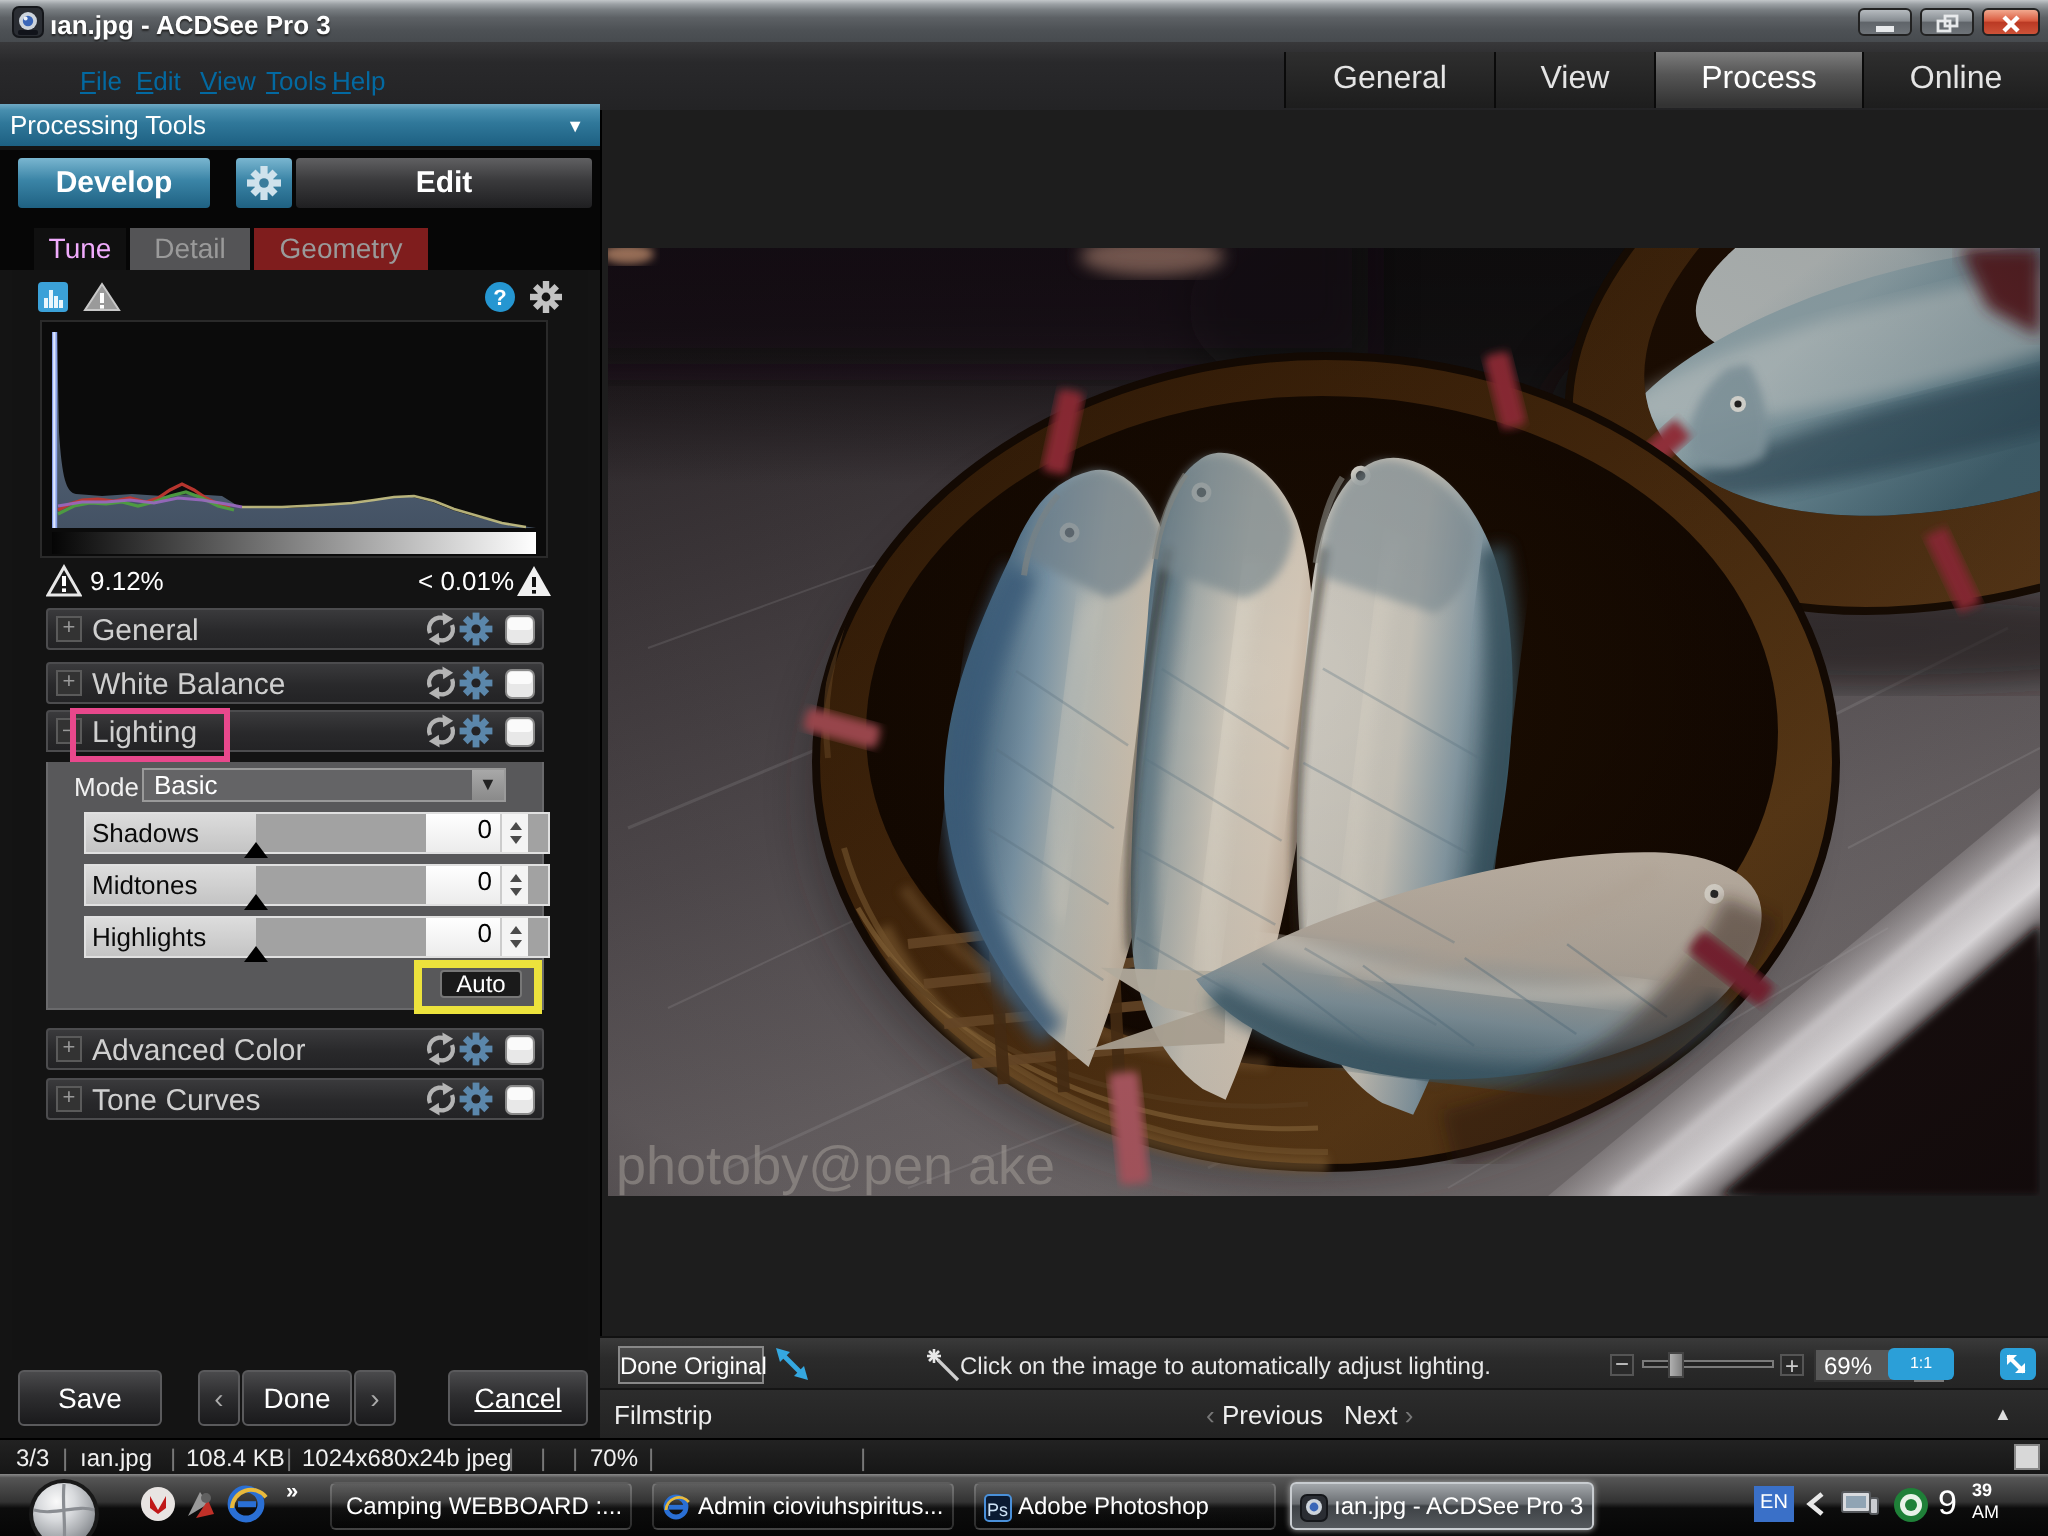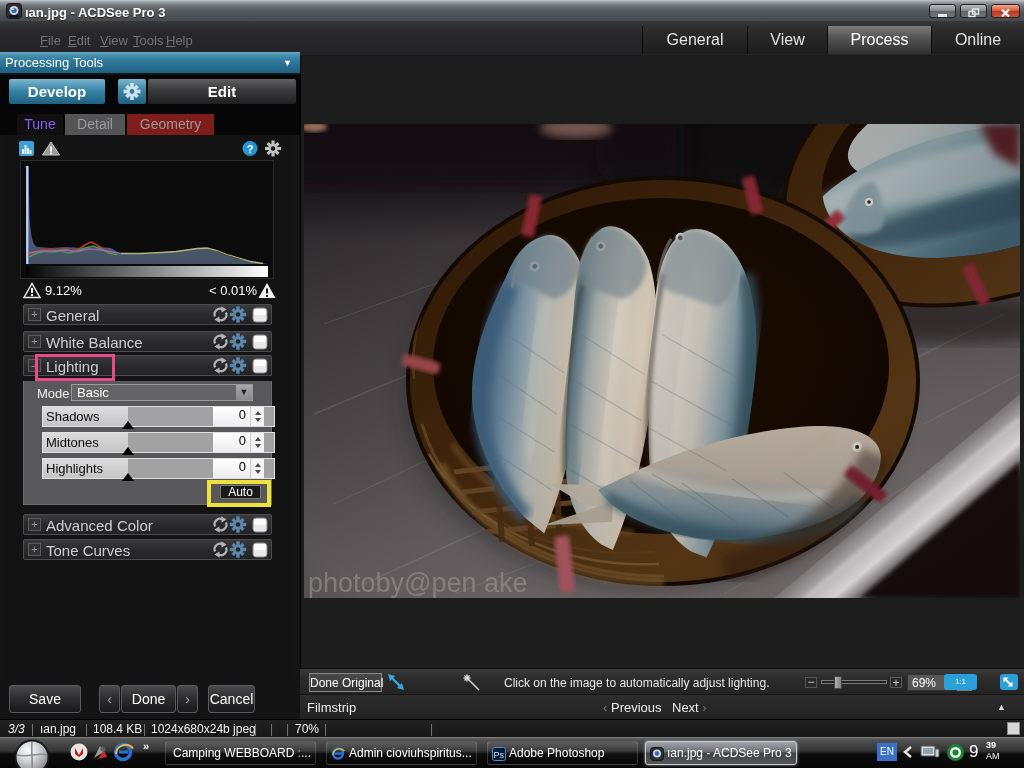--- a/index.html
+++ b/index.html
@@ -9,39 +9,39 @@
   
   #titlebar { left:0; top:0; width:1024px; height:21px;
     background:linear-gradient(#c2c6c9 0%, #9ba0a4 10%, #777c80 24%, #5d6165 42%, #4d5155 72%, #474b4f 100%); }
   #titletxt { left:25px; top:5px; color:#fff; font-size:13px; font-weight:bold; text-shadow:0 1px 1px #222; }
   .winbtn { top:4px; width:27px; height:14px; border-radius:3px; border:1px solid #222; }
   #btnmin  { left:929px; background:linear-gradient(#b6bbbf,#878d92 45%,#60656a 52%,#6e7378); }
   #btnmax  { left:960px; background:linear-gradient(#b6bbbf,#878d92 45%,#60656a 52%,#6e7378); }
   #btncls  { left:991px; width:29px; background:linear-gradient(#f2a88e,#da5c40 45%,#bb3a24 52%,#cd5238); }
   
   #menubar { left:0; top:21px; width:1024px; height:34px; background:linear-gradient(#38383a,#29292b 30%,#232325); }
-  .mitem { top:33px; color:#737373; font-size:13px; }
+  .mitem { top:33px; color:#0369a1; font-size:13px; }
   .tabs { top:26px; height:28px; color:#e4e4e4; font-size:16px; text-align:center; line-height:27px;
     background:linear-gradient(#2e2e2e,#1d1d1d); border-left:1px solid #0a0a0a; }
   #tabproc { background:linear-gradient(#7c7c7c,#555 40%,#333 95%); color:#fff; }
   
   #viewer { left:300px; top:55px; width:724px; height:613px; background:#1d1d1d; border-left:1px solid #000; }
   
   #lpanel { left:0; top:52px; width:300px; height:667px; background:#141414; }
   #ptools { left:0; top:0; width:300px; height:21px;
     background:linear-gradient(#6fa9c4 0%,#478eae 15%,#30789a 45%,#1d6082 100%);
     color:#fff; font-size:13px; line-height:21px; padding-left:5px; }
   #devrow { left:0; top:23px; width:300px; height:32px; background:#060606; }
   .bigbtn { top:27px; height:25px; color:#fff; font-weight:bold; font-size:15px; text-align:center; line-height:25px; border-radius:2px; }
   #bdev { left:9px; width:96px; background:linear-gradient(#7ab6d0 0%,#3a84a6 45%,#1f6182 100%); }
   #bgear { left:118px; width:28px; background:linear-gradient(#7ab6d0 0%,#3a84a6 45%,#1f6182 100%); }
   #bedit { left:148px; width:148px; background:linear-gradient(#606062 0%,#3a3a3c 45%,#1f1f21 100%); }
   #tabrow { left:0; top:55px; width:300px; height:28px; background:#060606; }
   .ttab { top:62px; height:21px; font-size:14px; text-align:center; line-height:21px; }
-  #ttune { left:17px; width:46px; background:#101010; color:#8b5cf6; }
+  #ttune { left:17px; width:46px; background:#101010; color:#f0abfc; }
   #tdetail { left:65px; width:60px; background:#545456; color:#9a9a9a; }
   #tgeom { left:127px; width:87px; background:#7f1d1d; color:#9a9a9a; }
   #paneContent { left:6px; top:83px; width:288px; height:545px; background:#131313; }
   #iconrow { left:0; top:88px; width:300px; height:18px; }
   .spin i, .spin b { position:absolute; left:3.5px; width:0; height:0; border-left:3.5px solid transparent; border-right:3.5px solid transparent; }
   .spin i { top:4px; border-bottom:4px solid #4a4a4a; }
   .spin b { bottom:4px; border-top:4px solid #4a4a4a; }
   #histbox { left:20px; top:108px; width:254px; height:119px; background:#0a0a0a; border:1px solid #2a2a2a; }
   .wtxt { color:#fff; font-size:13px; }
   .secbar { left:23px; width:249px; height:21px; background:linear-gradient(#3a3a3c,#29292b 55%,#232325);
@@ -610,21 +610,21 @@
       </g>
       <rect x="213" y="2" width="14" height="14" rx="3" fill="#e8e8e8" stroke="#8a8a8a"></rect>
       <rect x="214" y="3" width="12" height="6" rx="2" fill="#fbfbfb"></rect>
     </svg>
     </div>
 
     <div class="abs botbtn" style="left:9px; width:72px;">Save</div>
     <div class="abs botbtn" style="left:99px; width:21px; color:#aaa;">‹</div>
     <div class="abs botbtn" style="left:121px; width:55px;">Done</div>
     <div class="abs botbtn" style="left:177px; width:21px; color:#aaa;">›</div>
-    <div class="abs botbtn" style="left:208px; width:47px;">Cancel</div>
+    <div class="abs botbtn" style="left:224px; width:70px;text-decoration:underline;">Cancel</div>
 
     <div class="abs" id="pinkrect" style="left:35px; top:302px; width:80px; height:27px; border:3px solid #e8488c;"></div>
     <div class="abs" id="yellowrect" style="left:207px; top:428px; width:64px; height:27px; border:4px solid #ece23c;"></div>
   </div>
 
   <div class="abs" id="toolbar2">
     <div class="abs nw" style="left:9px; top:4px; width:73px; height:19px; background:linear-gradient(#4a4a4a,#333); border:1px solid #888; color:#fff; text-align:center; line-height:18px; font-size:12px;">Done Original</div>
     <div class="abs" id="diagarrows" style="left:87px; top:4px; width:18px; height:18px;"><svg width="18" height="18">
         <g fill="#35a8e0">
           <polygon points="1,1 8,3 3,8"></polygon>
@@ -634,42 +634,42 @@
       </svg></div>
     <svg class="abs" style="left:163px; top:5px;" width="18" height="17">
       <g stroke="#e8e8e8" stroke-width="1.3">
         <line x1="4" y1="0.5" x2="4" y2="7.5"></line>
         <line x1="0.5" y1="4" x2="7.5" y2="4"></line>
         <line x1="1.5" y1="1.5" x2="6.5" y2="6.5"></line>
         <line x1="6.5" y1="1.5" x2="1.5" y2="6.5"></line>
       </g>
       <line x1="6" y1="6" x2="16" y2="16" stroke="#cfcfcf" stroke-width="1.6"></line>
     </svg>
-    <div class="abs nw" style="left:204px; top:7px;">Click on the image to automatically adjust lighting.</div>
+    <div class="abs nw" style="left:180px; top:7px;">Click on the image to automatically adjust lighting.</div>
     <div class="abs" style="left:505px; top:8px; width:12px; height:11px; background:#2a2a2a; border:1px solid #555; color:#ccc; text-align:center; line-height:9px;">−</div>
     <div class="abs" style="left:521px; top:11px; width:66px; height:4px; border:1px solid #7a7a7a; background:#222;"></div>
     <div class="abs" style="left:534px; top:7px; width:8px; height:13px; background:linear-gradient(90deg,#b0b0b0,#808080); border:1px solid #444;"></div>
     <div class="abs" style="left:590px; top:8px; width:12px; height:11px; background:#2a2a2a; border:1px solid #555; color:#ccc; text-align:center; line-height:10px;">+</div>
     <div class="abs" style="left:607px; top:5px; width:50px; height:17px; background:#575757; border:1px solid #333; color:#fff; padding:1px 0 0 4px;">69%</div>
     <div class="abs" style="left:657px; top:5px; width:15px; height:17px; background:linear-gradient(#9a9a9a,#777); color:#222; font-size:8px; text-align:center; line-height:16px;">▼</div>
     <div class="abs" style="left:644px; top:5px; width:33px; height:16px; background:#2b9fd8; border-radius:3px; color:#fff; font-size:8px; text-align:center; line-height:16px;">1:1</div>
     <div class="abs" style="left:700px; top:5px; width:18px; height:16px; background:#2b9fd8; border-radius:3px;"><svg width="16" height="16">
         <line x1="4" y1="4" x2="12" y2="12" stroke="#fff" stroke-width="2"></line>
         <polygon points="12.5,12.5 7.5,12.5 12.5,7.5" fill="#fff"></polygon>
         <polygon points="3.5,3.5 8.5,3.5 3.5,8.5" fill="#fff"></polygon>
       </svg></div>
   </div>
   <div class="abs" id="filmstrip">
     <div class="abs" style="left:7px; top:5px;">Filmstrip</div>
     <div class="abs nw" style="left:303px; top:5px;"><span class="s">‹</span> Previous</div>
     <div class="abs nw" style="left:372px; top:5px;">Next <span class="s">›</span></div>
     <div class="abs" style="left:697px; top:7px; color:#ddd; font-size:9px;">▲</div>
   </div>
   <div class="abs" id="statusbar">
-    <span style="position:absolute; left:8px; top:2px;font-style:italic;">3/3</span>
+    <span style="position:absolute; left:8px; top:2px;">3/3</span>
     <span class="s" style="position:absolute; left:31px; top:2px;">|</span>
     <span style="position:absolute; left:40px; top:2px;">ıan.jpg</span>
     <span class="s" style="position:absolute; left:85px; top:2px;">|</span>
     <span style="position:absolute; left:93px; top:2px;">108.4 KB</span>
     <span class="s" style="position:absolute; left:143px; top:2px;">|</span>
     <span style="position:absolute; left:151px; top:2px;">1024x680x24b jpeg</span>
     <span class="s" style="position:absolute; left:254px; top:2px;">|</span>
     <span class="s" style="position:absolute; left:270px; top:2px;">|</span>
     <span class="s" style="position:absolute; left:286px; top:2px;">|</span>
     <span style="position:absolute; left:295px; top:2px;">70%</span>

